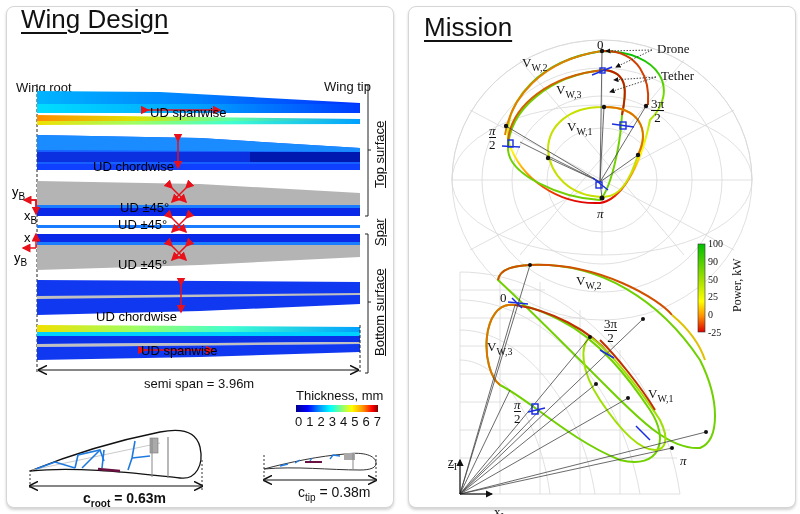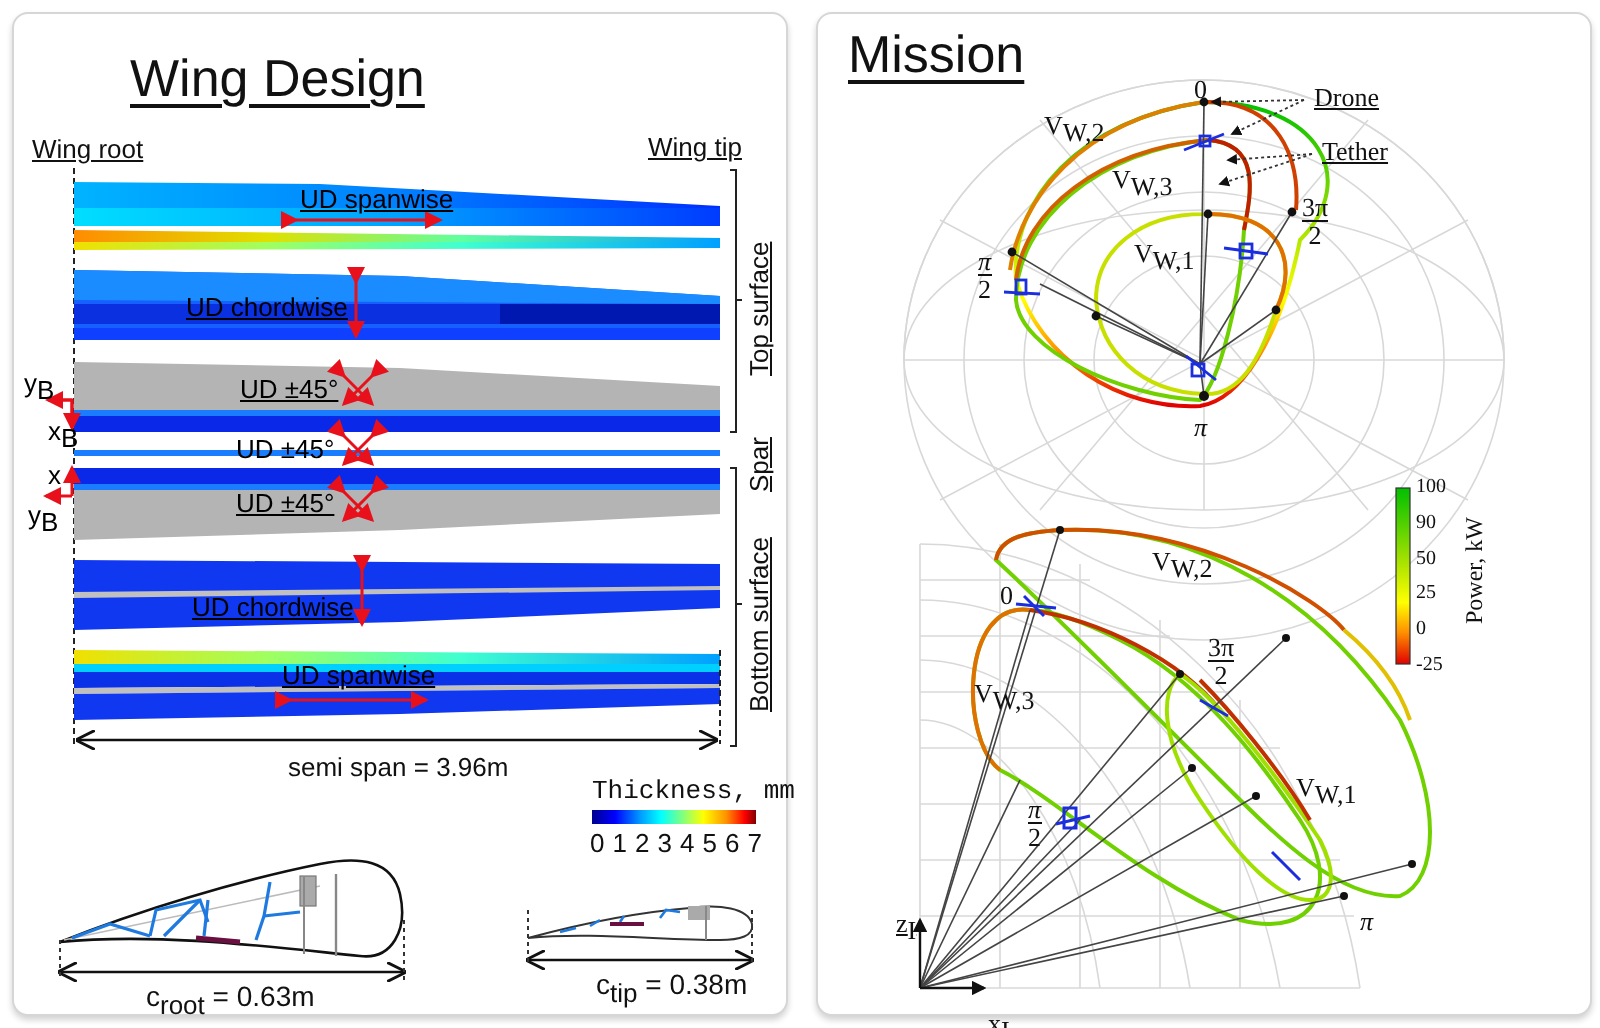--- a/index.html
+++ b/index.html
@@ -2,32 +2,32 @@
 <html><head>
 <meta charset="utf-8">
 <style>
   html,body{margin:0;padding:0;background:#ffffff;}
   body{width:800px;height:514px;position:relative;overflow:hidden;font-family:"Liberation Sans",sans-serif;}
   .panel{position:absolute;top:6px;background:#fff;border:1px solid #d6d6d6;border-radius:8px;box-shadow:0 2px 3px rgba(0,0,0,0.18);}
   #panel-left{left:6px;width:386px;height:500px;}
   #panel-right{left:408px;width:386px;height:500px;}
   .ptitle{position:absolute;font-size:26px;color:#111;text-decoration:underline;text-decoration-thickness:2px;text-underline-offset:4px;}
   .lbl{position:absolute;font-size:13px;color:#111;white-space:nowrap;}
-  .ul{text-decoration:underline;}
+  .ul{margin-top:13px;}
   .red{color:#000000;}
   .serif{font-family:"Liberation Serif",serif;}
   svg{position:absolute;left:0;top:0;overflow:visible;}
   .vert{position:absolute;transform:rotate(-90deg);transform-origin:left top;font-size:13px;white-space:nowrap;text-decoration:underline;color:#111;}
-  sub{font-size:13px;}
+  sub{font-size:10px;}
 </style>
 </head>
 <body>
 
 <div class="panel" id="panel-left"></div>
-<div class="ptitle" style="left:21px;top:24px;margin-left:44px;">Wing Design</div>
+<div class="ptitle" style="left:21px;top:4px;">Wing Design</div>
 <div class="lbl ul" style="left:16px;top:67px;">Wing root</div>
 <div class="lbl ul" style="left:324px;top:66px;">Wing tip</div>
 
 <svg width="800" height="514">
   <defs>
     <linearGradient id="gSpanTop" x1="0" x2="1">
       <stop offset="0" stop-color="#00b4ff"></stop>
         <stop offset="0.5" stop-color="#0080ff"></stop>
         <stop offset="1" stop-color="#0030ff"></stop>
     </linearGradient>
@@ -216,33 +216,33 @@
 <div class="lbl red" style="left:24px;top:208px;"><span>x</span><sub>B</sub></div>
 <div class="lbl red" style="left:24px;top:230px;">x</div>
 <div class="lbl red" style="left:14px;top:250px;"><span>y</span><sub>B</sub></div>
 
 <div class="vert" style="left:372px;top:188px;">Top surface</div>
 <div class="vert" style="left:372px;top:246px;">Spar</div>
 <div class="vert" style="left:372px;top:356px;">Bottom surface</div>
 
 <div class="lbl" style="left:144px;top:376px;">semi span = 3.96m</div>
 
-<div class="lbl" style="left:296px;top:388px;font-family:Liberation Mono, monospace;">Thickness, mm</div>
+<div class="lbl" style="left:296px;top:388px;">Thickness, mm</div>
 <div style="position:absolute;left:295px;top:414px;width:86px;display:flex;justify-content:space-between;font-size:13px;color:#111;">
   <span>0</span>
   <span>1</span>
   <span>2</span>
   <span>3</span>
   <span>4</span>
   <span>5</span>
   <span>6</span>
   <span>7</span>
 </div>
 
-<div class="lbl" style="left:73px;top:490px;font-size:14px;"><span>c</span><sub>root</sub><span> = 0.63m</span></div>
+<div class="lbl" style="left:83px;top:490px;font-size:14px;font-weight:bold;"><span>c</span><sub>root</sub><span> = 0.63m</span></div>
 <div class="lbl" style="left:298px;top:484px;font-size:14px;"><span>c</span><sub>tip</sub><span> = 0.38m</span></div>
 
 <div class="panel" id="panel-right"></div>
 <div class="ptitle" style="left:424px;top:12px;text-align:center;">Mission</div>
 
 <svg width="800" height="514">
 
   <g stroke="#d8d8d8" stroke-width="0.8" fill="none">
     <ellipse cx="602" cy="180" rx="150" ry="75"></ellipse>
     <ellipse cx="602" cy="180" rx="150" ry="140"></ellipse>

